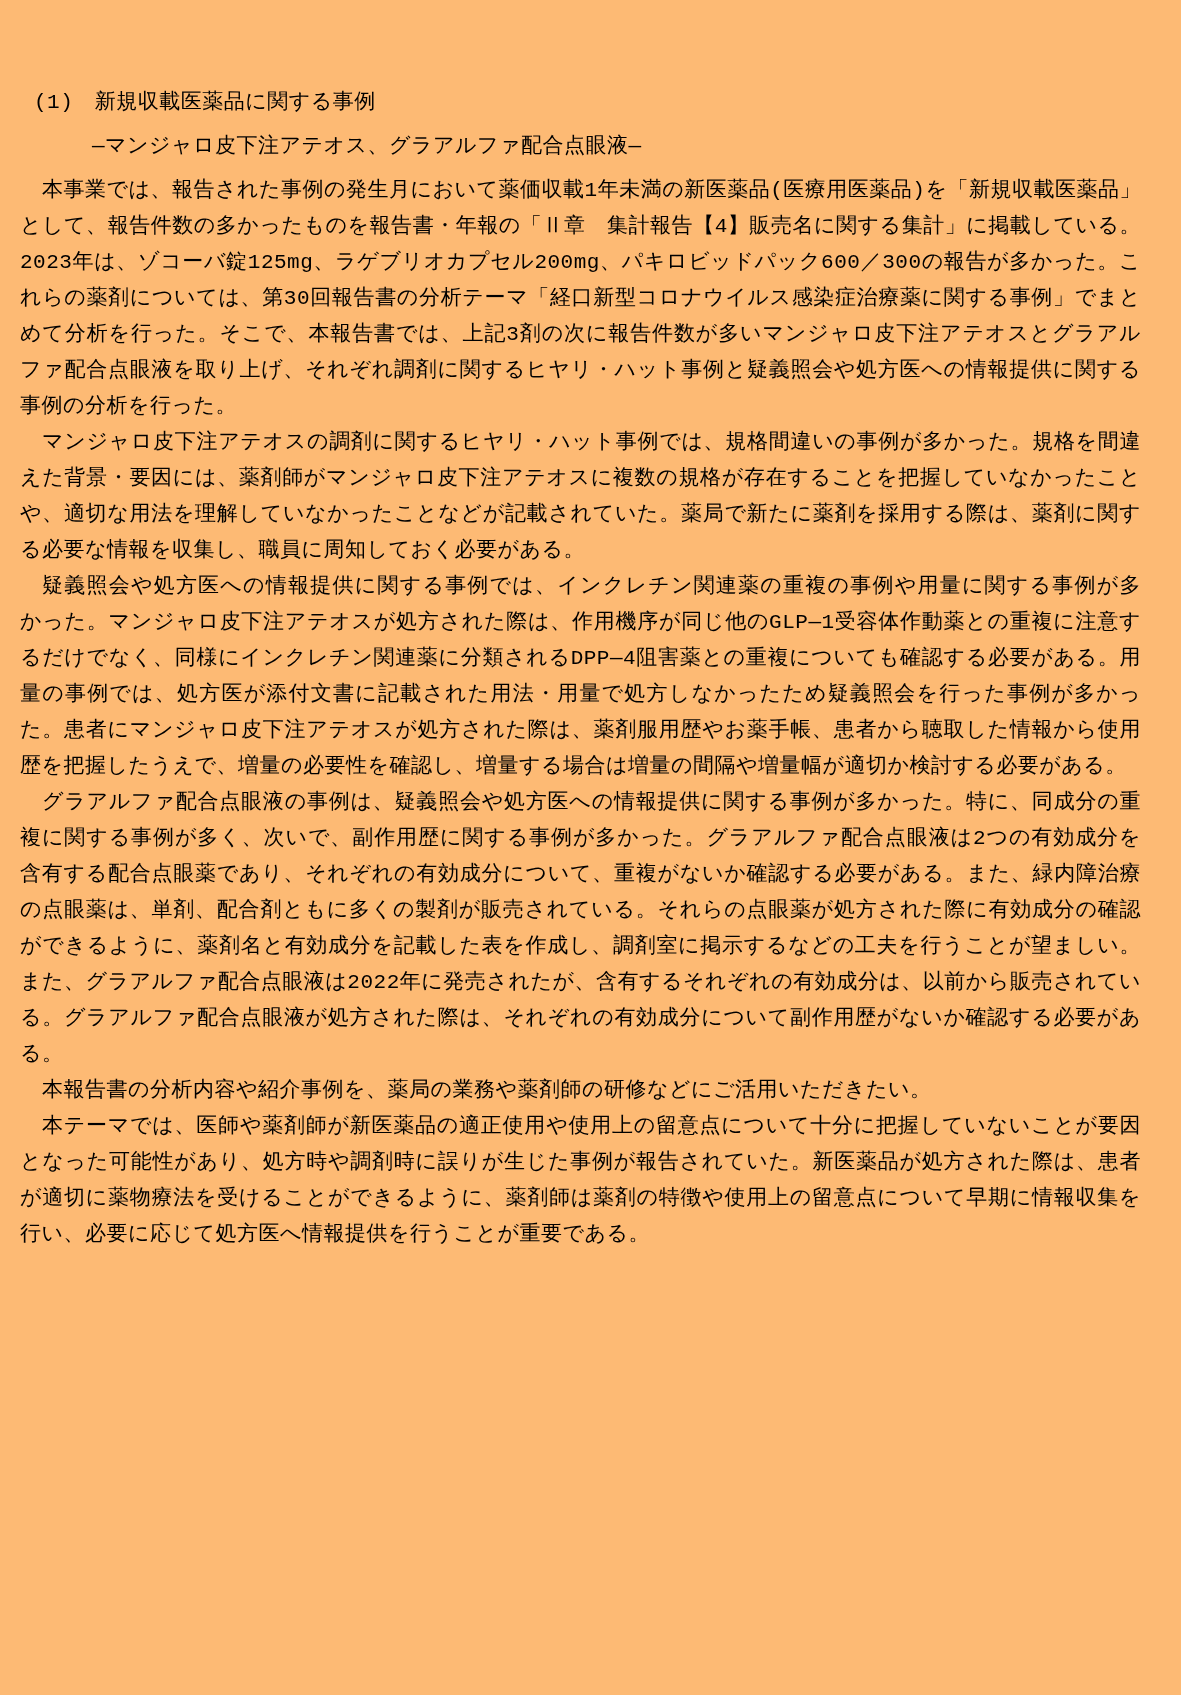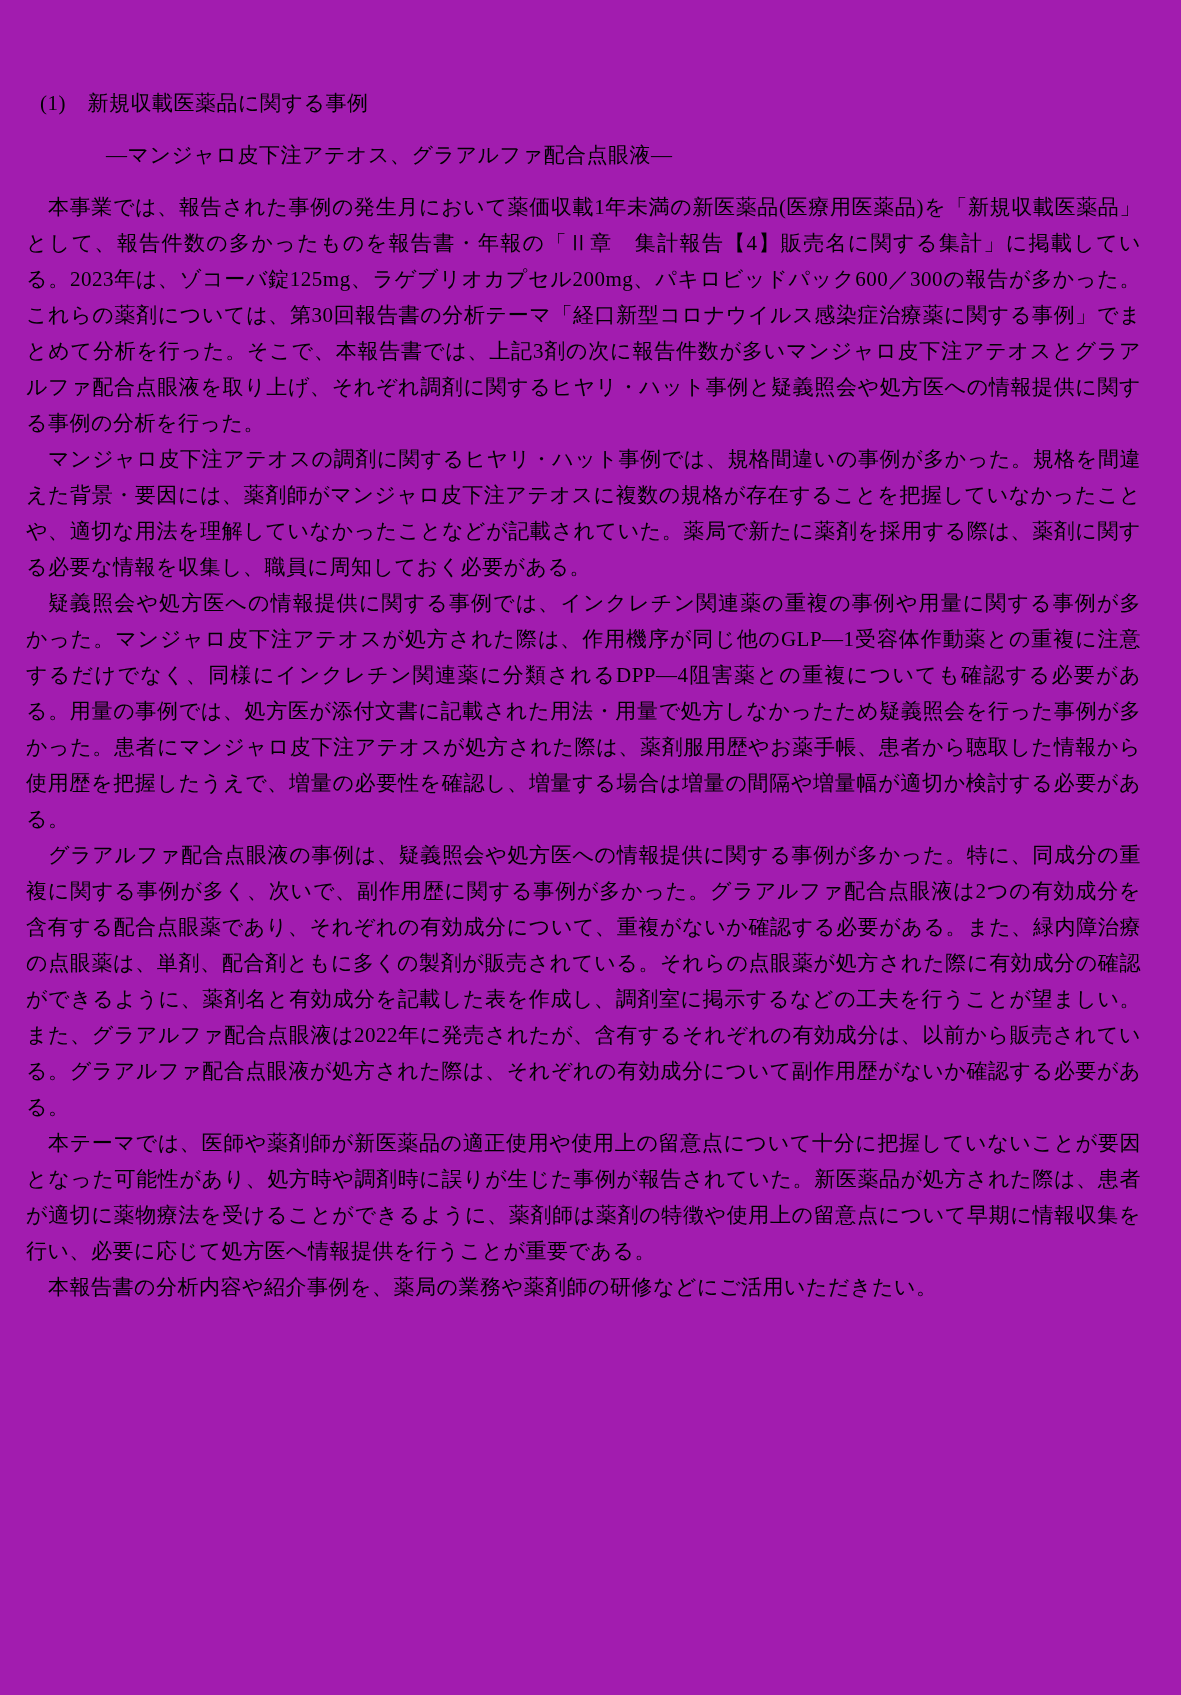--- a/index.html
+++ b/index.html
@@ -9,38 +9,38 @@
   body {
     width: 1181px;
     height: 1695px;
     background: #fafafa;
     overflow: hidden;
   }
   .page {
     box-sizing: border-box;
     width: 1181px;
     height: 1695px;
-    background: #a21caf;
+    background: #fdba74;
     color: #000000;
-    padding: 85px 40px 0 26px;
-    font-family: Liberation Serif, serif;
+    padding: 85px 40px 0 20px;
+    font-family: Liberation Mono, monospace;
     font-size: 21px;
     line-height: 36px;
     letter-spacing: 0.5px;
   }
   .doc-heading {
     margin: 0;
     padding-left: 14px;
     font-weight: normal;
     font-size: 21px;
     line-height: 36px;
     white-space: pre;
   }
   .doc-subheading {
-    margin: 16px;
+    margin: 8px;
     padding-left: 64px;
     font-weight: normal;
     font-size: 21px;
     line-height: 36px;
     white-space: pre;
   }
   .doc-paragraph {
     margin: 0;
     text-align: justify;
     text-justify: inter-character;
@@ -52,15 +52,15 @@
 </head>
 <body>
 
 <div class="page">
   <h1 class="doc-heading">(1)　新規収載医薬品に関する事例</h1>
   <h2 class="doc-subheading">―マンジャロ皮下注アテオス、グラアルファ配合点眼液―</h2>
   <p class="doc-paragraph">本事業では、報告された事例の発生月において薬価収載1年未満の新医薬品(医療用医薬品)を「新規収載医薬品」として、報告件数の多かったものを報告書・年報の「Ⅱ章　集計報告【4】販売名に関する集計」に掲載している。2023年は、ゾコーバ錠125mg、ラゲブリオカプセル200mg、パキロビッドパック600／300の報告が多かった。これらの薬剤については、第30回報告書の分析テーマ「経口新型コロナウイルス感染症治療薬に関する事例」でまとめて分析を行った。そこで、本報告書では、上記3剤の次に報告件数が多いマンジャロ皮下注アテオスとグラアルファ配合点眼液を取り上げ、それぞれ調剤に関するヒヤリ・ハット事例と疑義照会や処方医への情報提供に関する事例の分析を行った。</p>
   <p class="doc-paragraph">マンジャロ皮下注アテオスの調剤に関するヒヤリ・ハット事例では、規格間違いの事例が多かった。規格を間違えた背景・要因には、薬剤師がマンジャロ皮下注アテオスに複数の規格が存在することを把握していなかったことや、適切な用法を理解していなかったことなどが記載されていた。薬局で新たに薬剤を採用する際は、薬剤に関する必要な情報を収集し、職員に周知しておく必要がある。</p>
   <p class="doc-paragraph">疑義照会や処方医への情報提供に関する事例では、インクレチン関連薬の重複の事例や用量に関する事例が多かった。マンジャロ皮下注アテオスが処方された際は、作用機序が同じ他のGLP―1受容体作動薬との重複に注意するだけでなく、同様にインクレチン関連薬に分類されるDPP―4阻害薬との重複についても確認する必要がある。用量の事例では、処方医が添付文書に記載された用法・用量で処方しなかったため疑義照会を行った事例が多かった。患者にマンジャロ皮下注アテオスが処方された際は、薬剤服用歴やお薬手帳、患者から聴取した情報から使用歴を把握したうえで、増量の必要性を確認し、増量する場合は増量の間隔や増量幅が適切か検討する必要がある。</p>
   <p class="doc-paragraph">グラアルファ配合点眼液の事例は、疑義照会や処方医への情報提供に関する事例が多かった。特に、同成分の重複に関する事例が多く、次いで、副作用歴に関する事例が多かった。グラアルファ配合点眼液は2つの有効成分を含有する配合点眼薬であり、それぞれの有効成分について、重複がないか確認する必要がある。また、緑内障治療の点眼薬は、単剤、配合剤ともに多くの製剤が販売されている。それらの点眼薬が処方された際に有効成分の確認ができるように、薬剤名と有効成分を記載した表を作成し、調剤室に掲示するなどの工夫を行うことが望ましい。また、グラアルファ配合点眼液は2022年に発売されたが、含有するそれぞれの有効成分は、以前から販売されている。グラアルファ配合点眼液が処方された際は、それぞれの有効成分について副作用歴がないか確認する必要がある。</p>
+  <p class="doc-paragraph">本報告書の分析内容や紹介事例を、薬局の業務や薬剤師の研修などにご活用いただきたい。</p>
   <p class="doc-paragraph">本テーマでは、医師や薬剤師が新医薬品の適正使用や使用上の留意点について十分に把握していないことが要因となった可能性があり、処方時や調剤時に誤りが生じた事例が報告されていた。新医薬品が処方された際は、患者が適切に薬物療法を受けることができるように、薬剤師は薬剤の特徴や使用上の留意点について早期に情報収集を行い、必要に応じて処方医へ情報提供を行うことが重要である。</p>
-  <p class="doc-paragraph">本報告書の分析内容や紹介事例を、薬局の業務や薬剤師の研修などにご活用いただきたい。</p>
 </div>
 
 </body></html>

